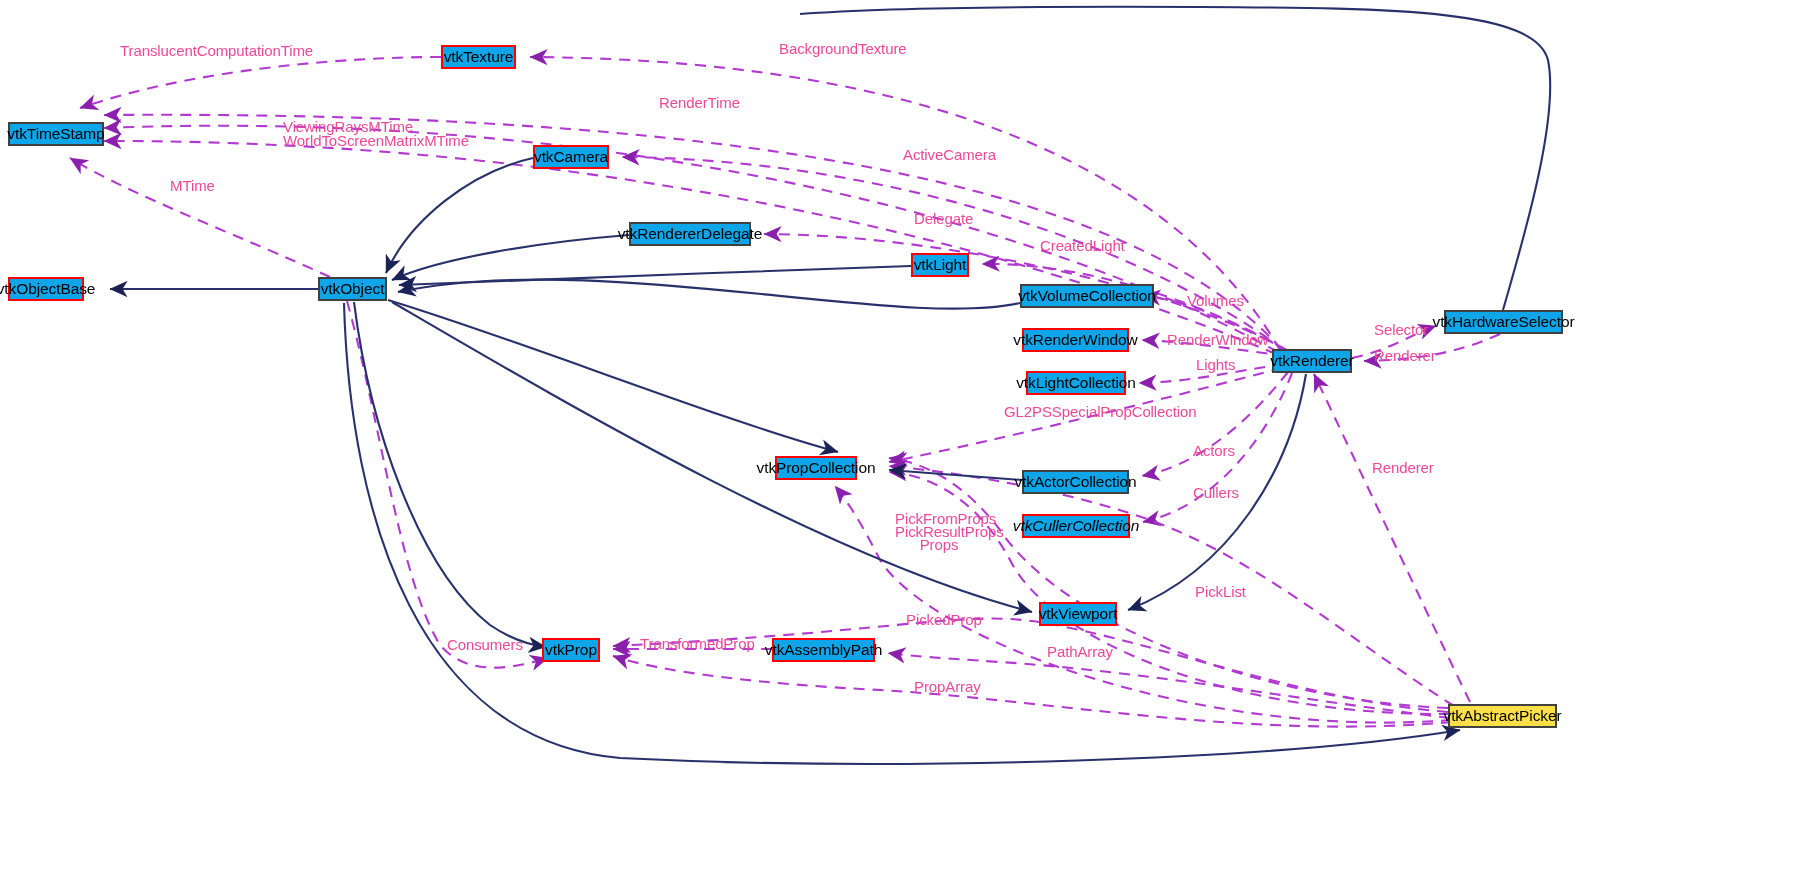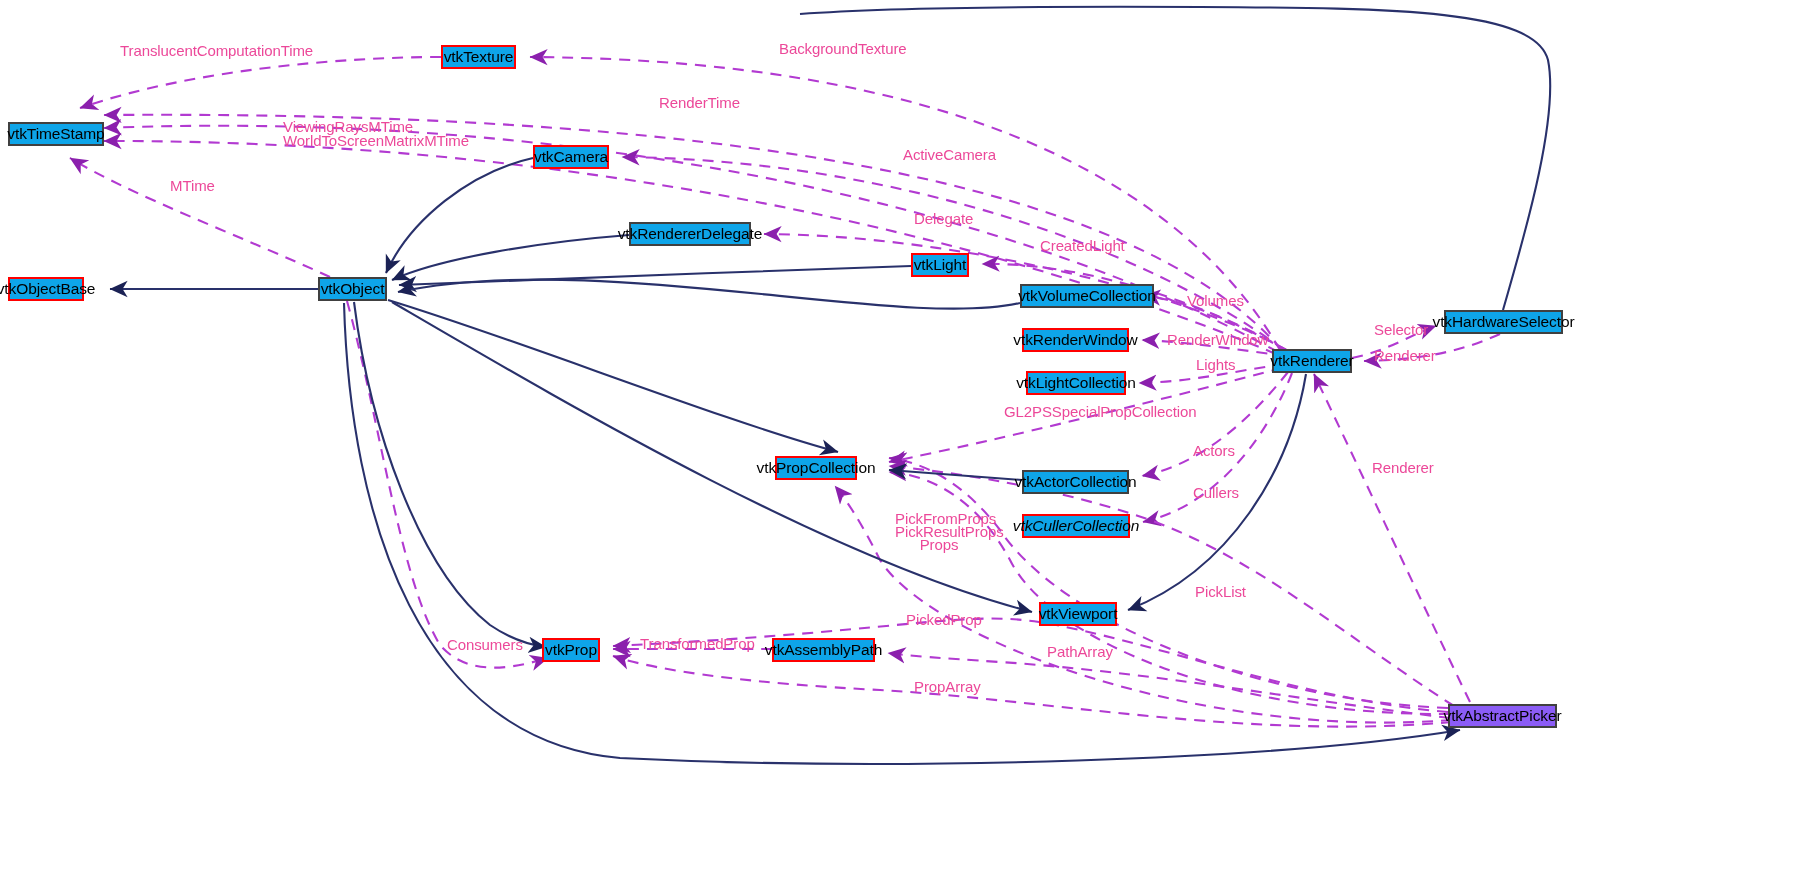--- a/index.html
+++ b/index.html
@@ -47,21 +47,21 @@
     letter-spacing: -0.1px;
   }
   .node-box.ref {
     border: 2px solid #ff0000;
   }
   .node-box.plain {
     border: 2px solid #404040;
   }
   .node-box.current {
     border: 2px solid #404040;
-    background: #8b5cf6;
+    background: #fde047;
   }
   .edge-label {
     position: absolute;
     font-size: 15px;
     color: #ec4899;
     white-space: nowrap;
     line-height: 1.08;
     text-align: center;
     letter-spacing: -0.1px;
     user-select: none;

